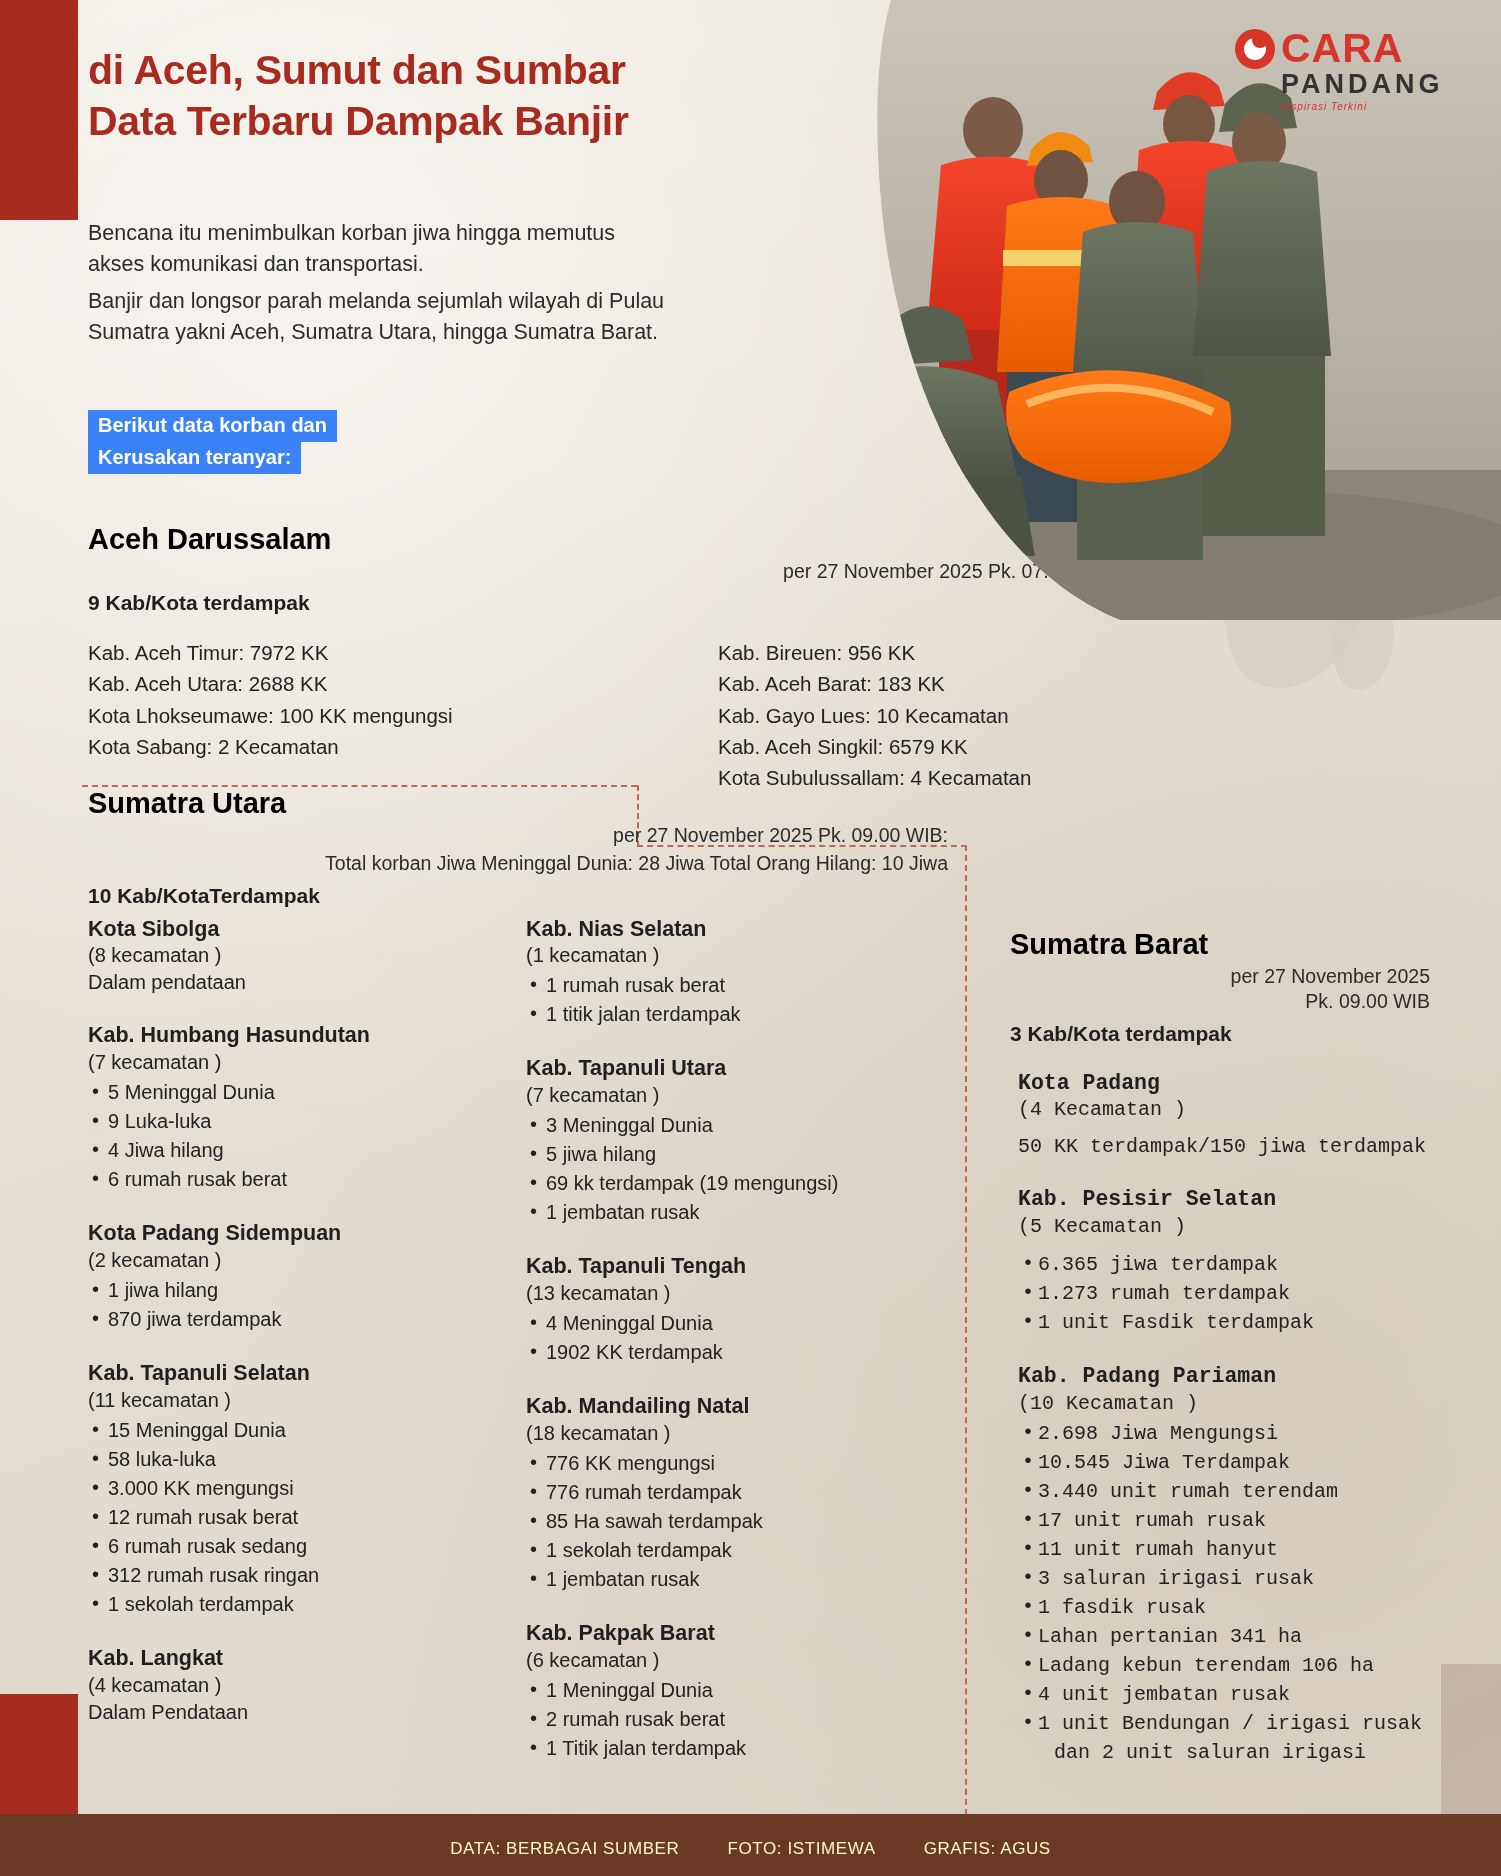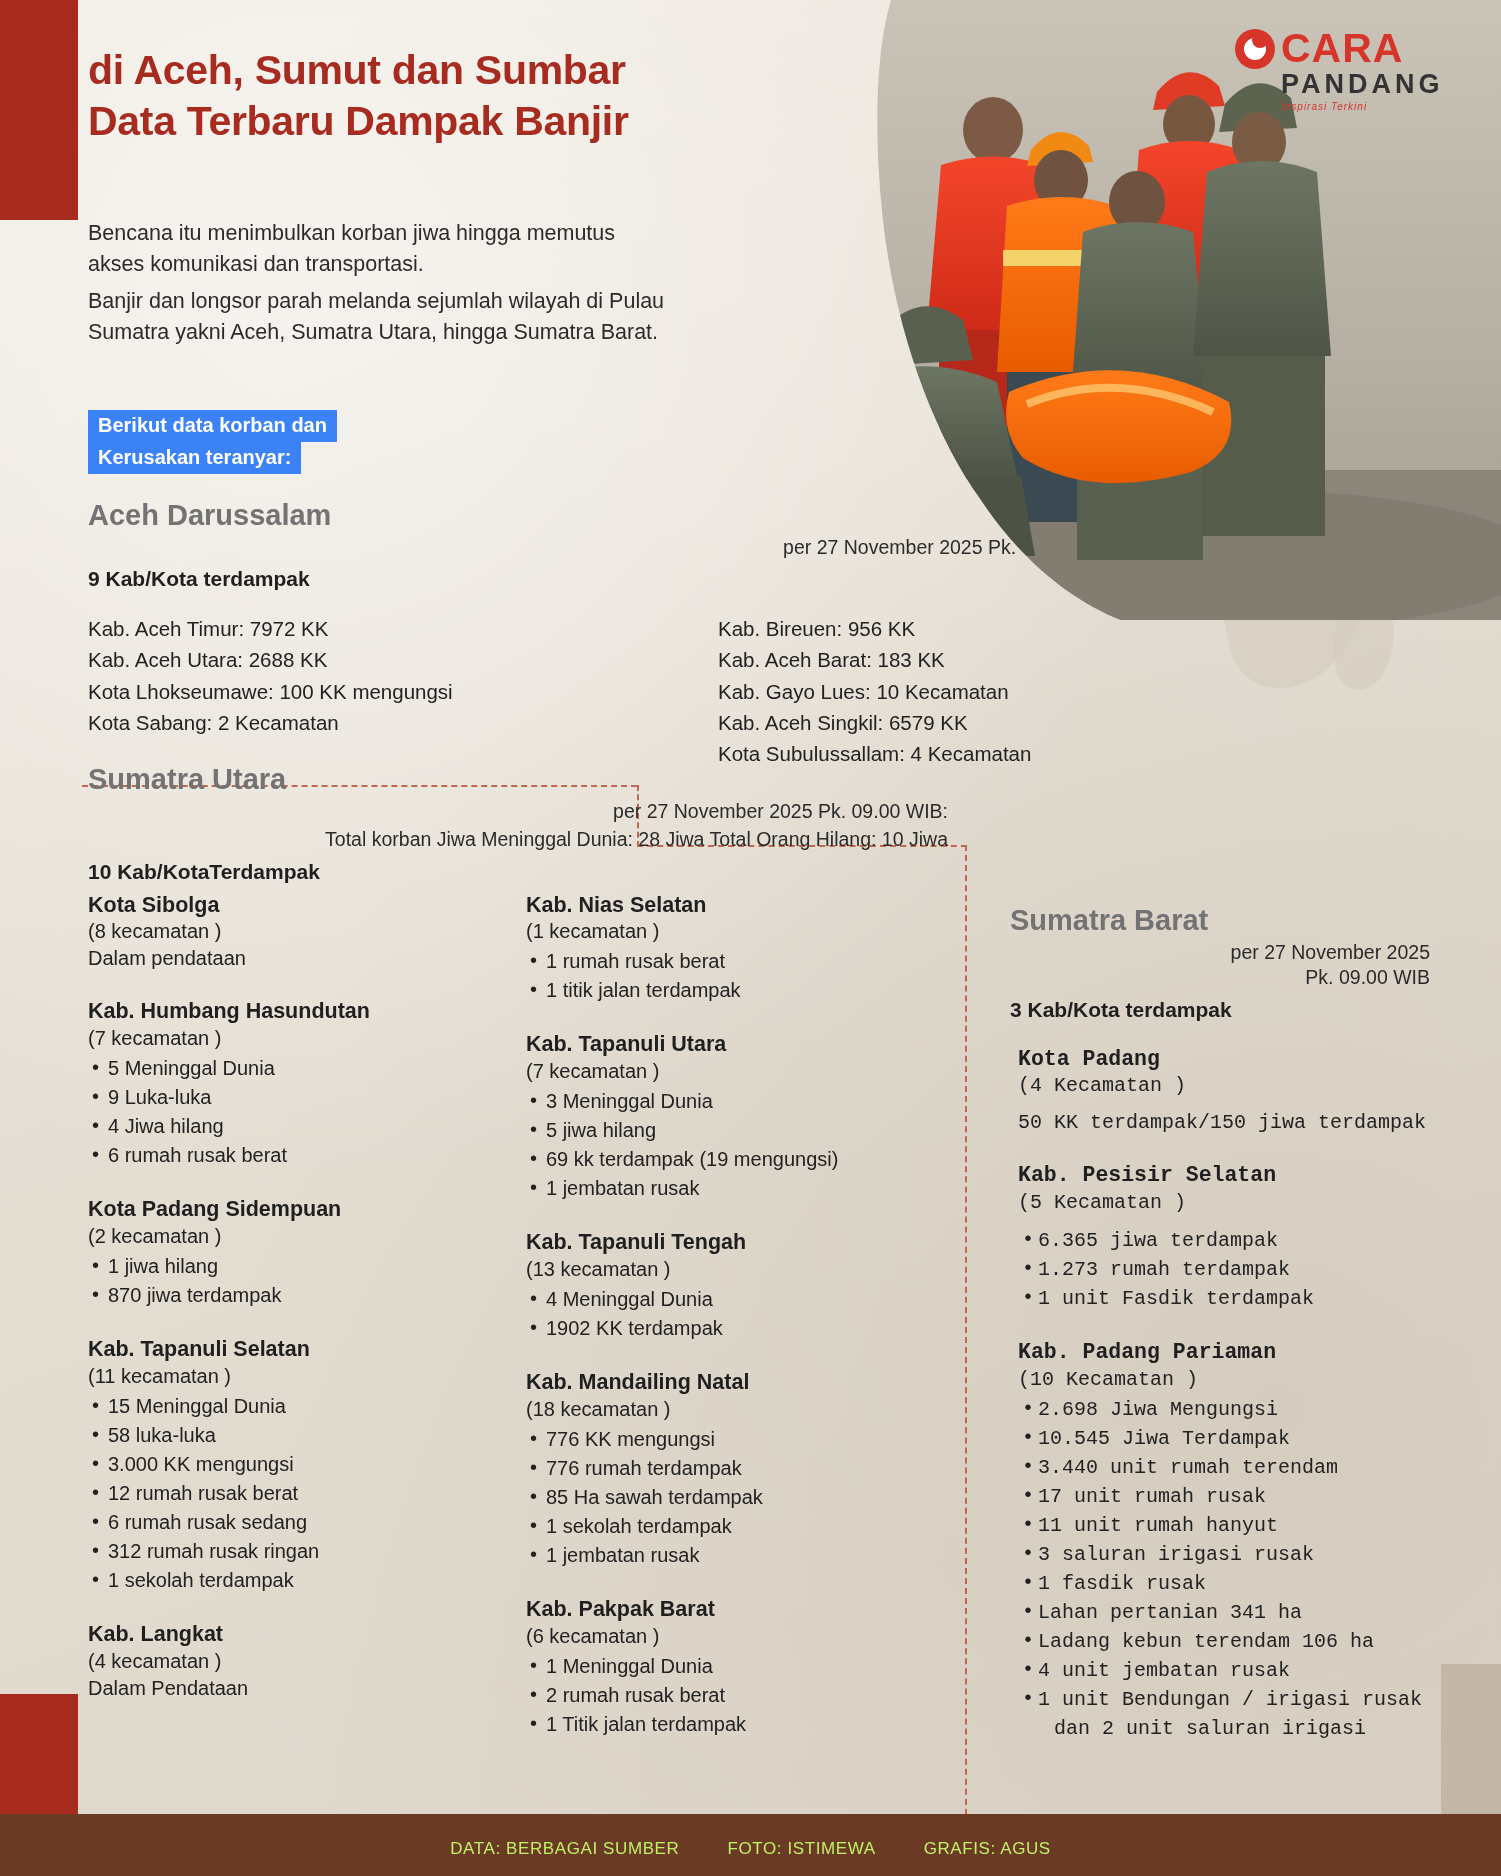--- a/index.html
+++ b/index.html
@@ -153,22 +153,23 @@
     font-size: 20px;
     font-weight: bold;
     padding: 4px 10px 5px 10px;
     line-height: 1.15;
   }
 
   
   .sec-head {
     font-size: 29px;
     font-weight: bold;
-    color: #737373;
+    color: #000000;
     line-height: 1.1;
+    margin-top: 24px;
   }
   .sec-sub {
     font-size: 19.5px;
     color: #2b2b2b;
     line-height: 1.3;
     margin-top: 3px;
     text-align: right;
   }
   .sec-bold {
     font-size: 21px;
@@ -272,21 +273,21 @@
     width: 1501px;
     height: 62px;
     background: #6b3a24;
     z-index: 14;
     display: flex;
     align-items: center;
     justify-content: center;
     gap: 48px;
   }
   .footer span {
-    color: #bef264;
+    color: #fef9c3;
     font-size: 17px;
     letter-spacing: 0.6px;
     margin-top: 8px;
   }
   .corner-tl {
     position: absolute;
     left: 0; top: 0;
     width: 78px; height: 220px;
     background: #a72b1f;
     z-index: 13;

